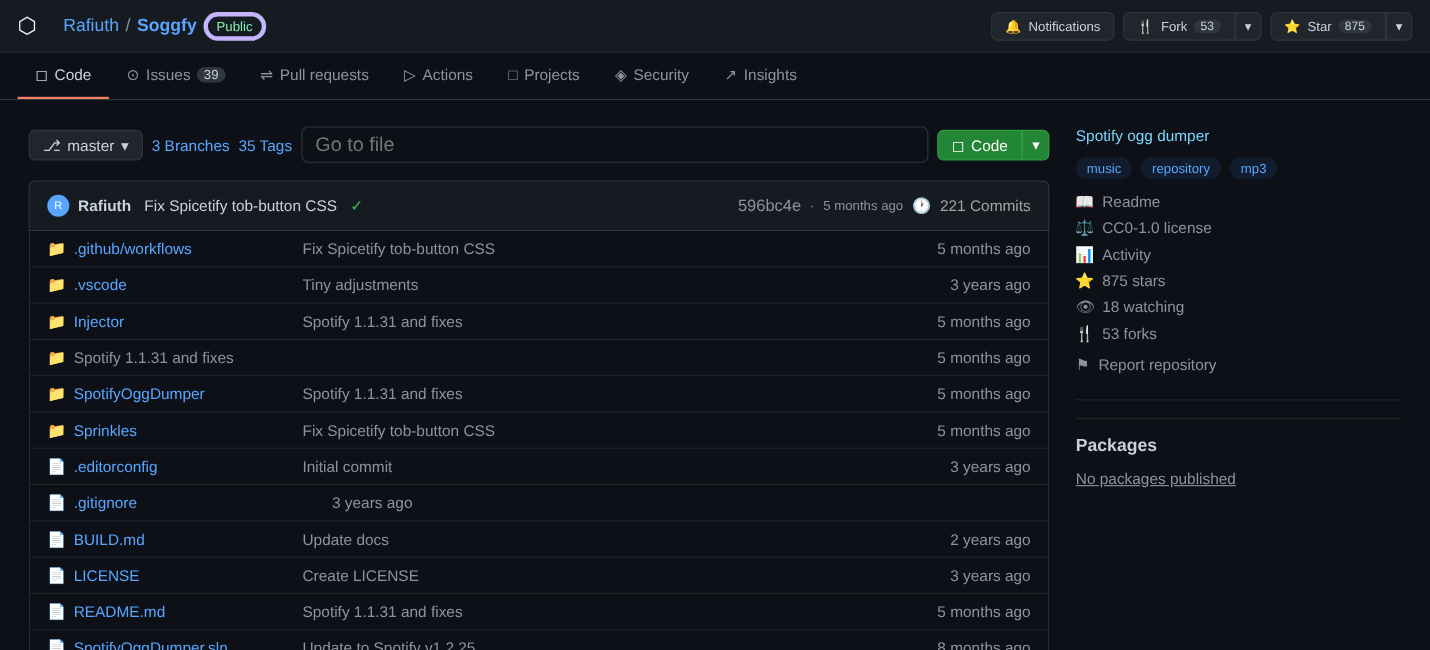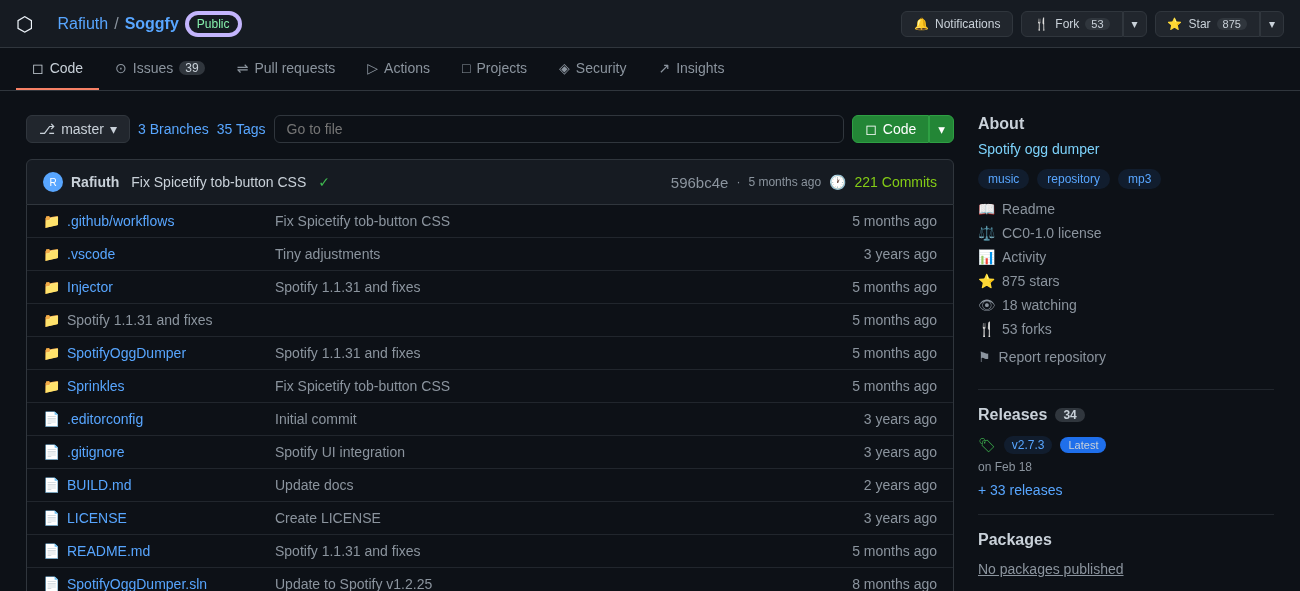--- a/index.html
+++ b/index.html
@@ -32,35 +32,35 @@
     .main-container { display: flex; max-width: 1280px; margin: 0 auto; padding: 24px 16px; gap: 24px; }
     .repo-content { flex: 1; min-width: 0; }
     .sidebar { width: 296px; flex-shrink: 0; }
 
     
     .file-bar { display: flex; align-items: center; gap: 8px; margin-bottom: 16px; }
     .branch-select { background: #21262d; border: 1px solid #30363d; color: #c9d1d9; border-radius: 6px; padding: 5px 12px; font-size: 14px; cursor: pointer; display: flex; align-items: center; gap: 6px; }
     .branch-info { display: flex; align-items: center; gap: 8px; color: #8b949e; font-size: 14px; }
     .branch-link { color: #58a6ff; text-decoration: none; }
     .go-to-file { flex: 1; }
-    .go-to-file input { width: 100%; background: #0d1117; border: 1px solid #30363d; color: #c2410c; border-radius: 6px; padding: 5px 12px; font-size: 14px; }
+    .go-to-file input { width: 100%; background: #0d1117; border: 1px solid #30363d; color: #c2410c; border-radius: 6px; padding: 5px 12px; font-size: 18px; }
     .code-btn { background: #238636; border: 1px solid #2ea043; color: #fff; border-radius: 6px 0 0 6px; padding: 5px 12px; font-size: 14px; cursor: pointer; display: flex; align-items: center; gap: 6px; }
     .code-btn-dropdown { background: #238636; border: 1px solid #2ea043; color: #fff; border-radius: 0 6px 6px 0; padding: 5px 8px; cursor: pointer; border-left: 1px solid #2ea043; }
     .code-group { display: flex; }
 
     
     .commit-bar { background: #161b22; border: 1px solid #30363d; border-radius: 6px 6px 0 0; padding: 12px 16px; display: flex; align-items: center; gap: 8px; }
     .commit-avatar { width: 20px; height: 20px; border-radius: 50%; background: #58a6ff; display: flex; align-items: center; justify-content: center; font-size: 10px; color: white; flex-shrink: 0; }
     .commit-author { color: #c9d1d9; font-weight: 600; font-size: 14px; }
     .commit-message { color: #c9d1d9; font-size: 14px; margin-left: 4px; }
     .commit-check { color: #3fb950; margin-left: 4px; }
     .commit-spacer { flex: 1; }
     .commit-hash { color: #8b949e; font-size: 15px; }
     .commit-time { color: #8b949e; font-size: 12px; }
-    .commits-count { color: #84cc16; font-size: 14px; display: flex; align-items: flex-start; gap: 6px; text-decoration: none; }
+    .commits-count { color: #a3a3a3; font-size: 14px; display: flex; align-items: flex-start; gap: 6px; text-decoration: none; }
 
     
     .file-table { border: 1px solid #30363d; border-top: none; border-radius: 0 0 6px 6px; overflow: hidden; }
     .file-row { display: flex; align-items: center; padding: 8px 16px; border-bottom: 1px solid #21262d; gap: 8px; }
     .file-row:last-child { border-bottom: none; }
     .file-icon { color: #8b949e; flex-shrink: 0; font-size: 14px; width: 16px; }
     .file-name { color: #58a6ff; font-size: 14px; flex: 0 0 200px; text-decoration: none; }
     .file-commit { color: #8b949e; font-size: 14px; flex: 1; }
     .file-time { color: #8b949e; font-size: 14px; flex: 0 0 100px; text-align: right; }
 
@@ -233,21 +233,20 @@
 
       <div class="file-row">
         <span class="file-icon">📄</span>
         <a class="file-name">.editorconfig</a>
         <span class="file-commit">Initial commit</span>
         <span class="file-time">3 years ago</span>
       </div>
       <div class="file-row">
         <span class="file-icon">📄</span>
         <a class="file-name">.gitignore</a>
-        <span class="file-commit">Spotify UI integration</span>
         <span class="file-time">3 years ago</span>
       </div>
       <div class="file-row">
         <span class="file-icon">📄</span>
         <a class="file-name">BUILD.md</a>
         <span class="file-commit">Update docs</span>
         <span class="file-time">2 years ago</span>
       </div>
       <div class="file-row">
         <span class="file-icon">📄</span>
@@ -268,21 +267,20 @@
         <span class="file-time">8 months ago</span>
       </div>
 
     </div>
 
   </div>
 
   <div class="sidebar">
 
     <div class="about-section">
-      <div class="about-title">About</div>
       <div class="about-desc">Spotify ogg dumper</div>
       <div class="tags">
         <span class="tag">music</span>
         <span class="tag">repository</span>
         <span class="tag">mp3</span>
       </div>
       <div class="sidebar-links">
         <a class="sidebar-link">
           <span class="sidebar-link-icon">📖</span>
           <span>Readme</span>
@@ -311,33 +309,20 @@
       <div style="margin-top:12px;">
         <a class="sidebar-link">
           <span>⚑</span>
           <span>Report repository</span>
         </a>
       </div>
     </div>
 
     <hr class="sidebar-divider">
 
-    <div>
-      <div class="section-title">
-        <span>Releases</span>
-        <span class="section-badge">34</span>
-      </div>
-      <div class="release-item">
-        <span style="color:#3fb950;">🏷</span>
-        <span class="release-tag">v2.7.3</span>
-        <span class="latest-badge">Latest</span>
-      </div>
-      <div class="release-date">on Feb 18</div>
-      <a class="more-releases">+ 33 releases</a>
-    </div>
 
     <hr class="sidebar-divider">
 
     <div>
       <div class="section-title">
         <span>Packages</span>
       </div>
       <p class="packages-empty">No packages published</p>
     </div>
 

